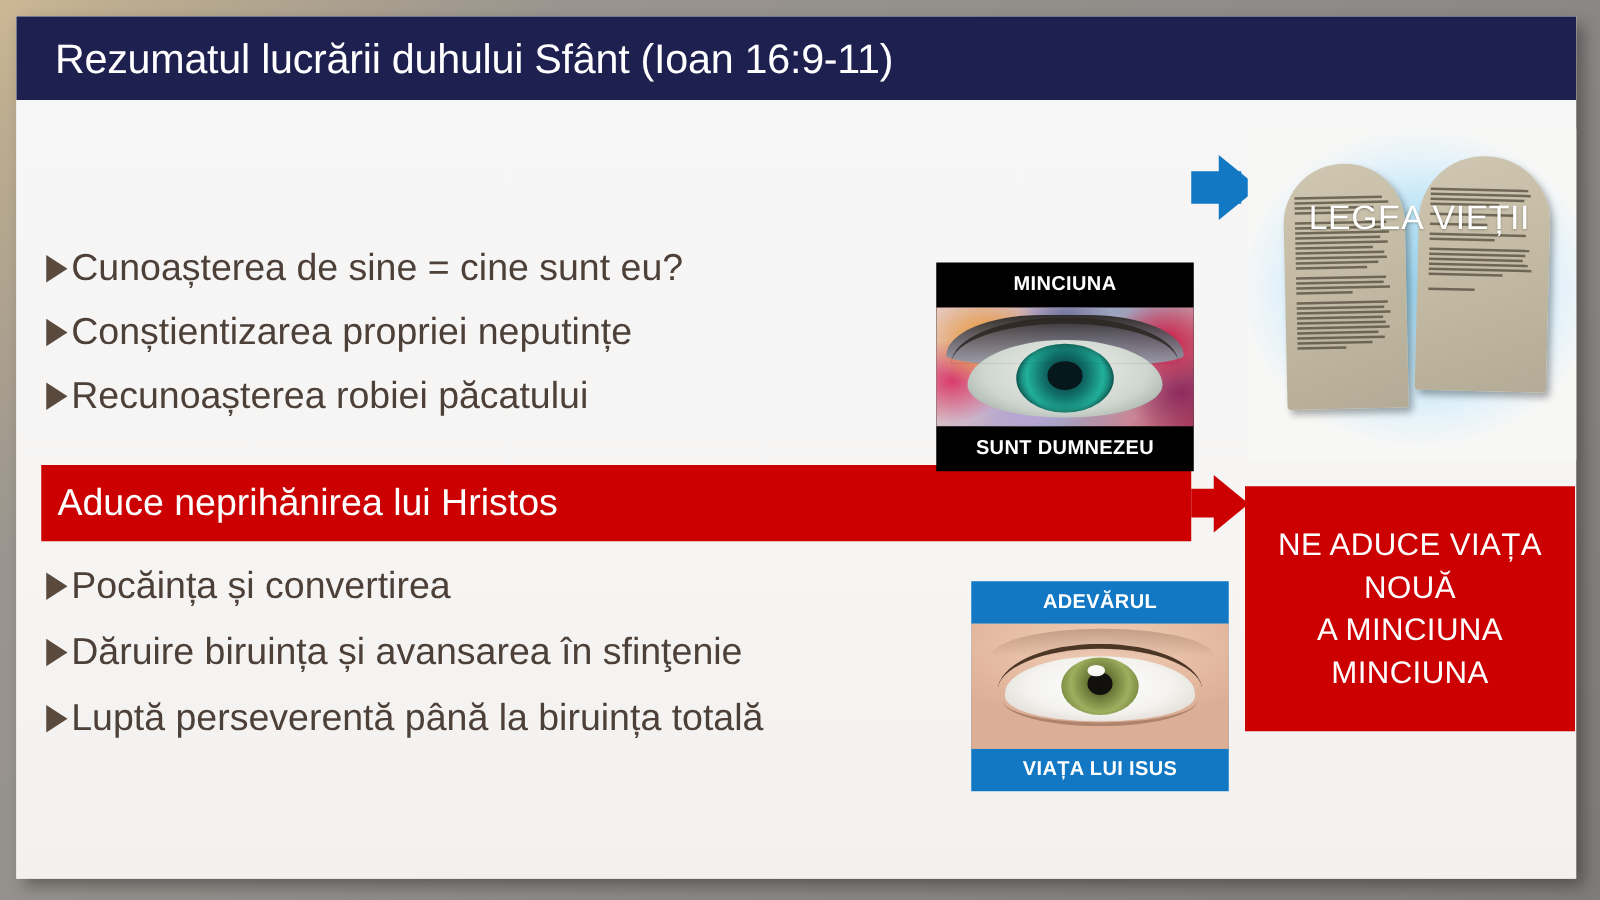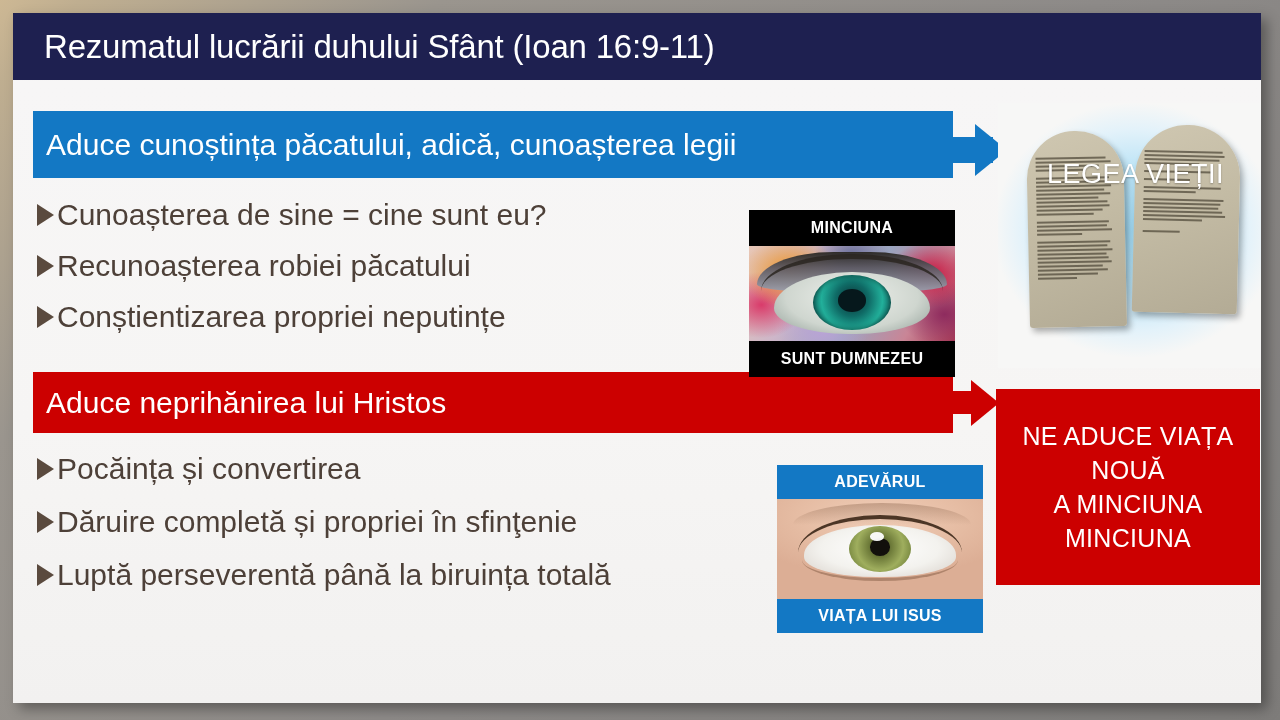--- a/index.html
+++ b/index.html
@@ -416,55 +416,52 @@
 <div id="stage">
   <div id="frame"></div>
 
   <div id="slide">
     <div id="slide-bg"></div>
 
     <div id="title-bar">
       <div id="title-text">Rezumatul lucrării duhului Sfânt (Ioan 16:9-11)</div>
     </div>
 
-    <div id="bar-blue" class="section-bar">
-      <span class="bar-label">Aduce cunoștința păcatului, adică, cunoașterea legii</span>
-    </div>
     <div id="arrow-blue-shaft"></div>
     <div id="arrow-blue-head"></div>
 
     <div id="list-one" class="bullet-list">
       <div class="bullet-row">
         <span class="bullet-marker"></span>
         <span class="bullet-text">Cunoașterea de sine = cine sunt eu?</span>
       </div>
       <div class="bullet-row">
         <span class="bullet-marker"></span>
-        <span class="bullet-text">Recunoașterea robiei păcatului</span>
+        <span class="bullet-text">Conștientizarea propriei neputințe</span>
       </div>
       <div class="bullet-row">
         <span class="bullet-marker"></span>
-        <span class="bullet-text">Conștientizarea propriei neputințe</span>
+        <span class="bullet-text">Recunoașterea robiei păcatului</span>
       </div>
     </div>
 
     <div id="bar-red" class="section-bar">
       <span class="bar-label">Aduce neprihănirea lui Hristos</span>
     </div>
     <div id="arrow-red-shaft"></div>
     <div id="arrow-red-head"></div>
 
     <div id="list-two" class="bullet-list">
       <div class="bullet-row">
         <span class="bullet-marker"></span>
         <span class="bullet-text">Pocăința și convertirea</span>
       </div>
       <div class="bullet-row">
         <span class="bullet-marker"></span>
-        <span class="bullet-text">Dăruire completă și propriei în sfinţenie</span>
+        <span class="bullet-text">Dăruire biruința și avansarea în sfinţenie</span>
       </div>
       <div class="bullet-row">
         <span class="bullet-marker"></span>
         <span class="bullet-text">Luptă perseverentă până la biruința totală</span>
       </div>
     </div>
 
     <div id="eye-card-lie" class="eye-card">
       <div class="eye-band">MINCIUNA</div>
       <div class="eye-art painted">

